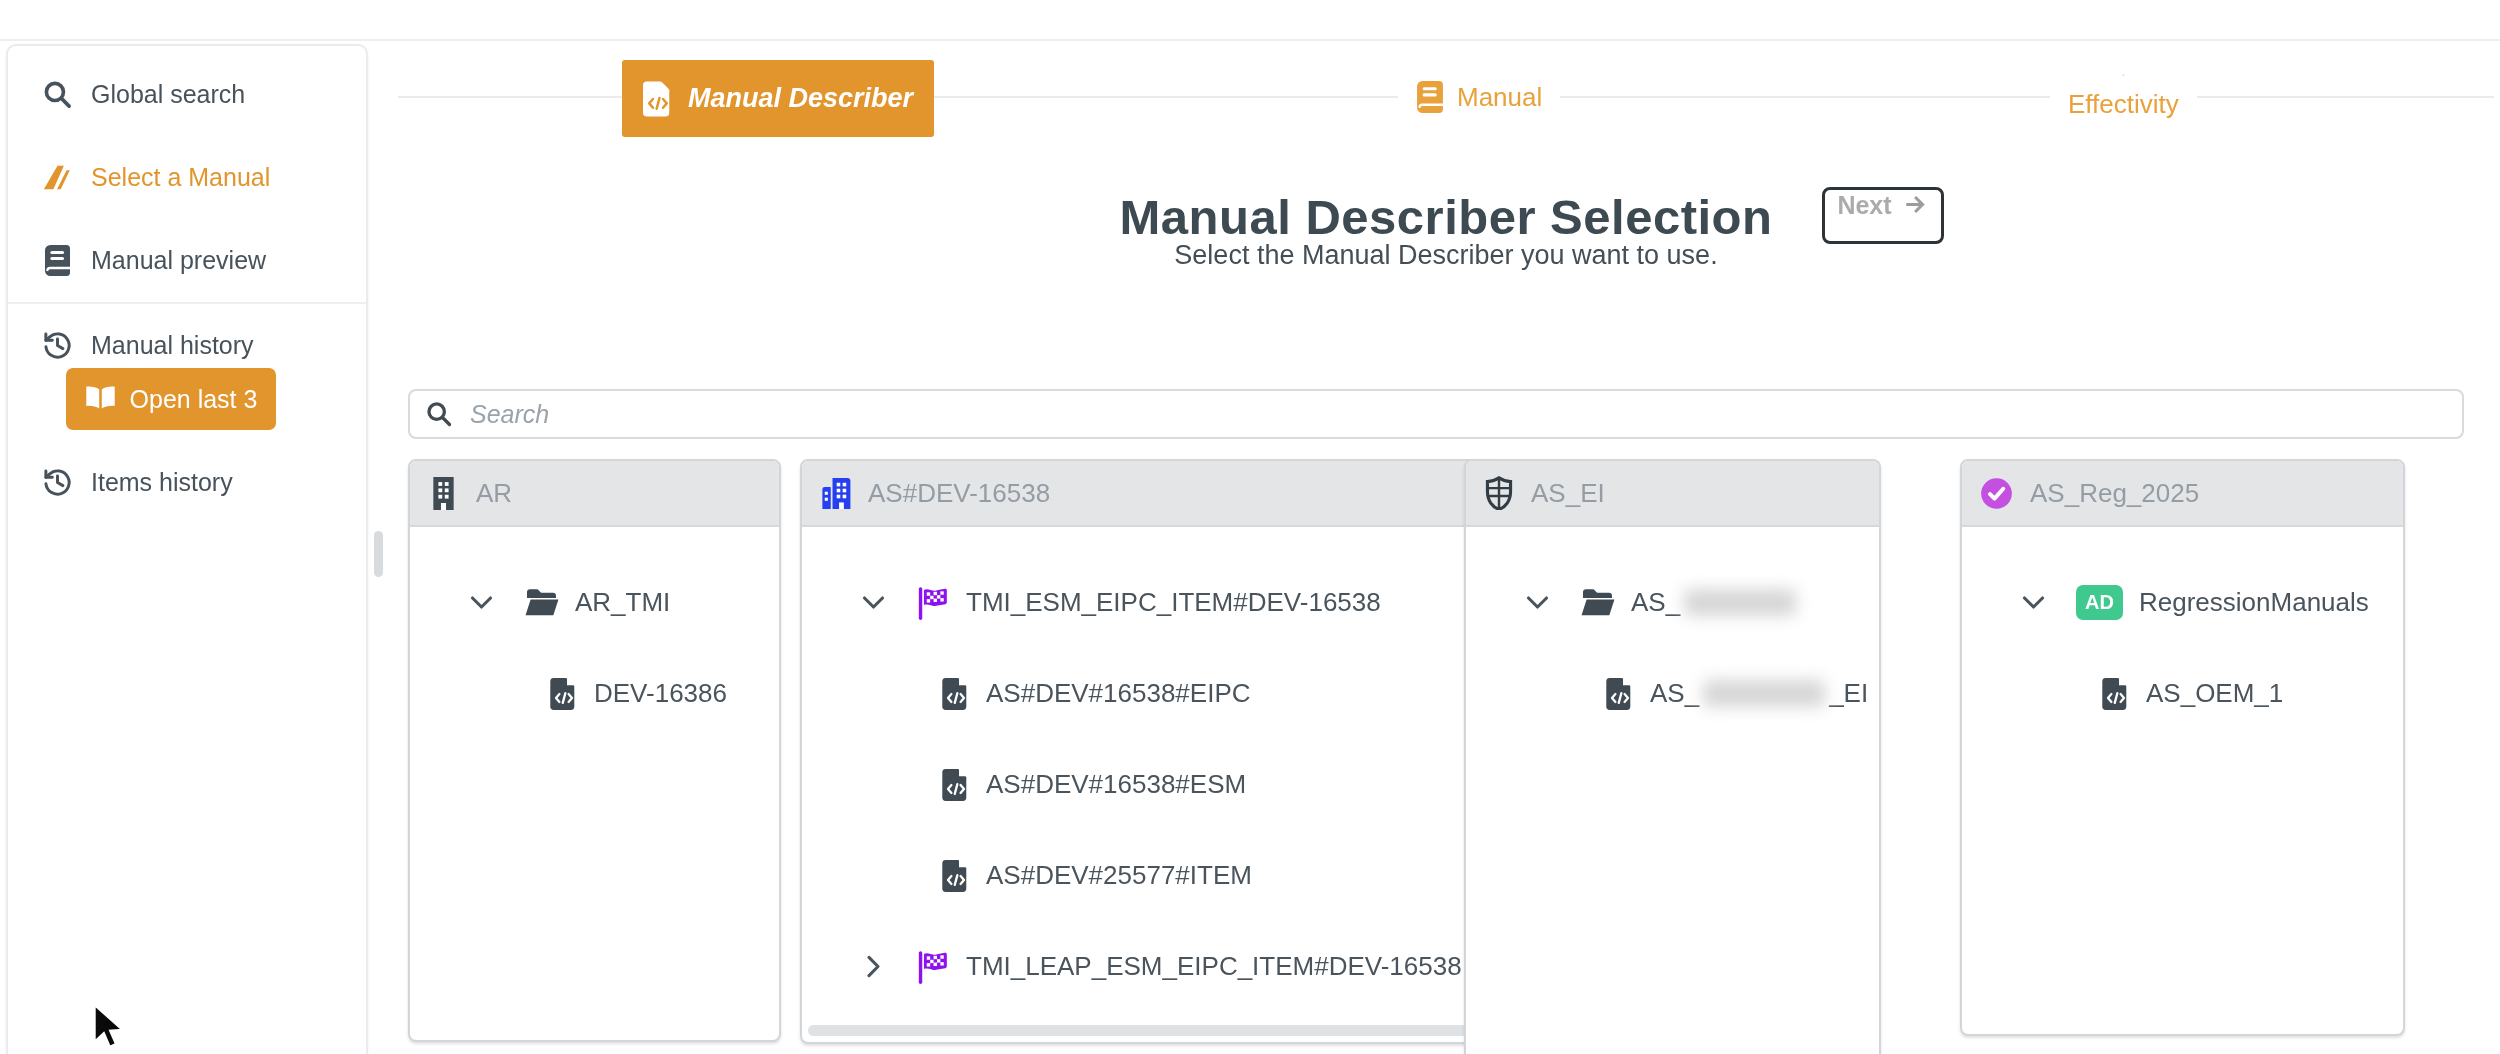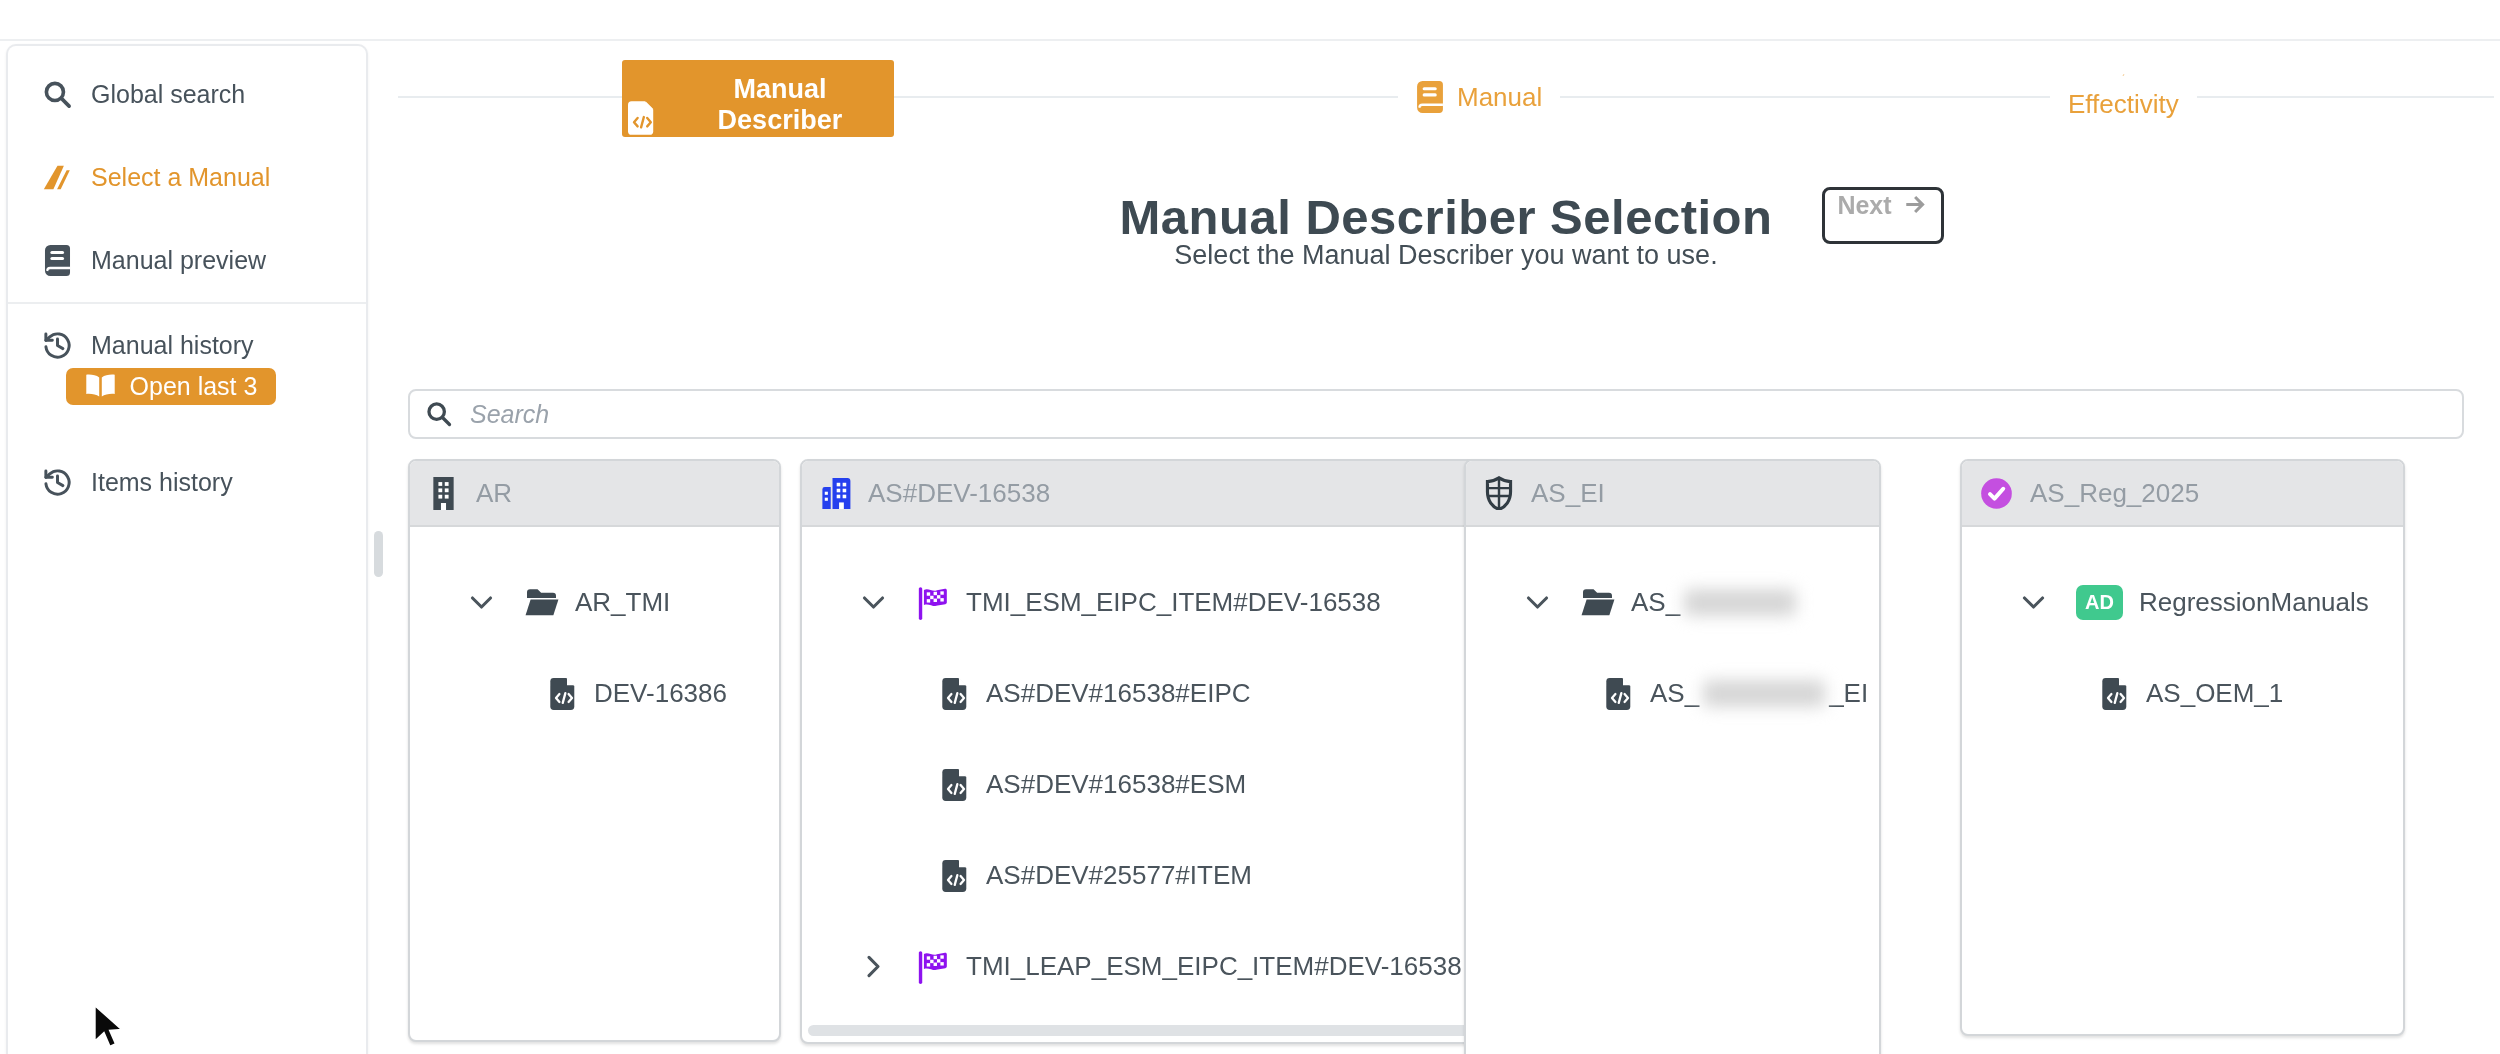--- a/index.html
+++ b/index.html
@@ -21,34 +21,34 @@
              background:#fff; border:2px solid #e9ebee; border-bottom:none;
              border-radius:10px 10px 0 0; box-shadow:0 1px 3px rgba(0,0,0,.06); }
   .side-item { position:absolute; left:34px; height:48px; display:flex; align-items:center;
                gap:18px; font-size:25px; color:#47525B; cursor:pointer; white-space:nowrap; }
   .side-item .ic { width:31px; height:31px; color:#47525B; flex:0 0 auto; }
   .side-item.active { color:#E2952C; }
   .side-item.active .ic { color:#E2952C; }
   .si-0 { top:24px; } .si-1 { top:107px; } .si-2 { top:190px; }
   .si-3 { top:275px; } .si-4 { top:412px; }
   .side-divider { position:absolute; left:0; right:0; top:256px; border-top:2px solid #eceef0; }
-  .open-last { position:absolute; left:58px; top:322px; width:210px; height:37px;
+  .open-last { position:absolute; left:58px; top:322px; width:210px; height:62px;
                background:#E2952C; border-radius:7px; border:none;
                display:flex; align-items:center; justify-content:center; gap:14px;
                color:#fff; font-size:25px; cursor:pointer; font-family:inherit; }
   .open-last .ic { width:31px; height:26px; color:#fff; }
   .scroll-thumb { position:absolute; left:374px; top:531px; width:9px; height:46px;
                   background:#d7dbde; border-radius:5px; }
 
   
   .step-line { position:absolute; left:398px; top:96px; width:2096px; height:2px; background:#e8ecef; }
-  .step-active { position:absolute; left:622px; top:60px; width:272px; height:77px;
+  .step-active { position:absolute; left:622px; top:60px; width:312px; height:77px;
                  background:#E2952C; border-radius:3px; border:none;
-                 display:flex; align-items:flex-end; justify-content:center; gap:15px;
-                 color:#fff; font-size:27px; font-weight:600; font-family:inherit; cursor:pointer; }
+                 display:flex; align-items:center; justify-content:center; gap:15px;
+                 color:#fff; font-size:27px; font-weight:600; font-family:inherit; cursor:pointer;font-style:italic; }
   .step-active .ic { width:30px; height:36px; color:#fff; --glyph:#E2952C; }
   .step { position:absolute; top:74px; height:46px; display:flex; align-items:center; gap:13px;
           background:#fff; padding:0 18px; color:#E9A13B; font-size:26px; white-space:nowrap; }
   .step-manual { left:1398px; }
   .step-eff { left:2050px;flex-direction:column; }
   .step .ic { width:28px; height:32px; color:#E9A13B; }
   .step .ic.eff { width:31px; height:30px; }
 
   
   .page-title { position:absolute; left:392px; top:156px; width:2108px; text-align:center;

